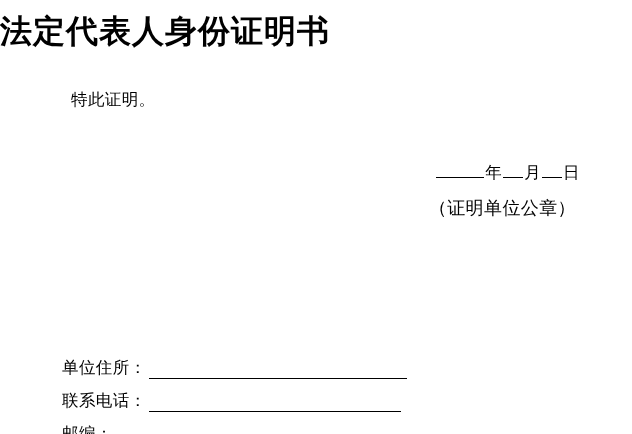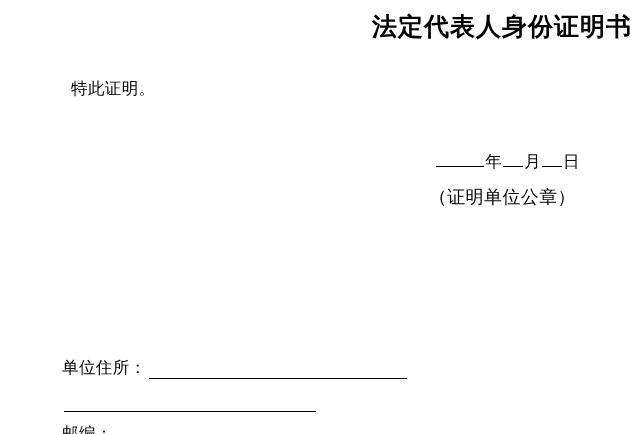--- a/index.html
+++ b/index.html
@@ -15,22 +15,22 @@
     overflow: hidden;
     position: relative;
   }
   .page {
     position: relative;
     width: 632px;
     height: 434px;
     box-sizing: border-box;
   }
   .doc-title {
-    text-align: right;
-    font-size: 25px;
+    text-align: left;
+    font-size: 32px;
     font-weight: bold;
     letter-spacing: 1px;
     margin-top: 10px;
     margin-bottom: 16px;
     font-family: "DejaVu Sans", "Liberation Sans", sans-serif;
   }
   .body-block {
     margin-top: 30px;
     padding-left: 38px;
     padding-right: 42px;
@@ -122,20 +122,21 @@
   <div class="seal-line">（证明单位公章）</div>
 
   <div class="fields">
 
     <div class="field-row">
       <span class="field-label">单位住所：</span>
       <span class="field-rule rule-addr"></span>
     </div>
 
     <div class="field-row">
+      <span class="field-label">联系电话：</span>
       <span class="field-rule rule-phone"></span>
     </div>
 
     <div class="field-row">
       <span class="field-label">邮编：</span>
       <span class="field-rule rule-zip"></span>
     </div>
 
   </div>
 

